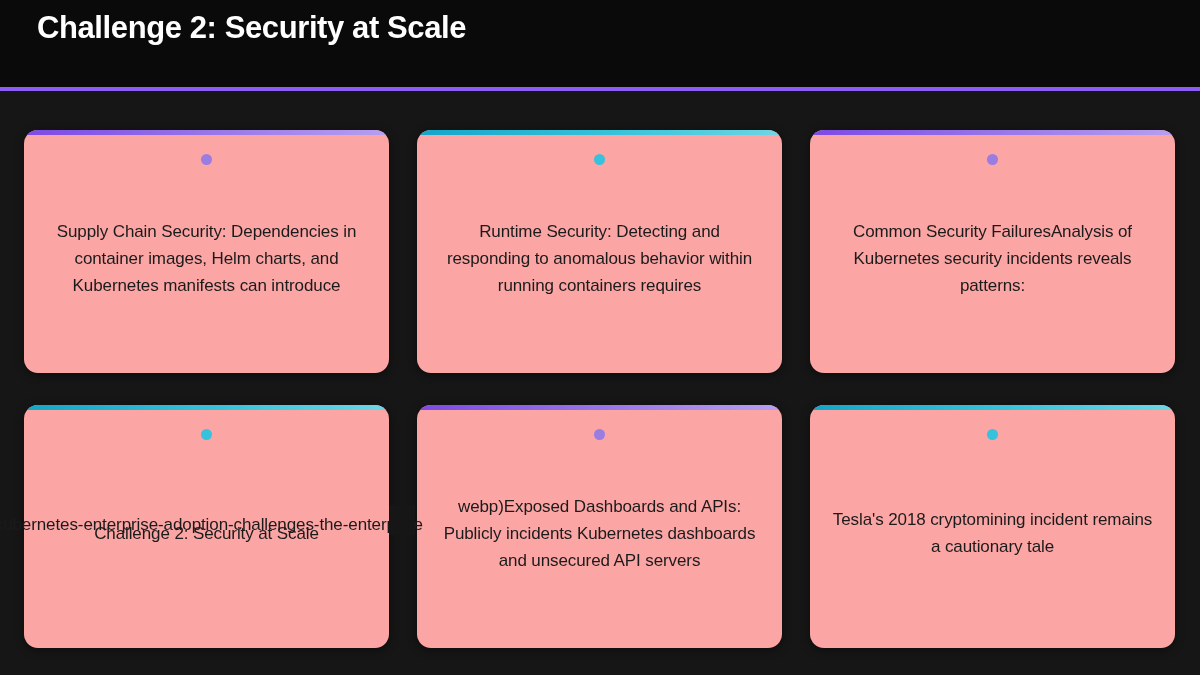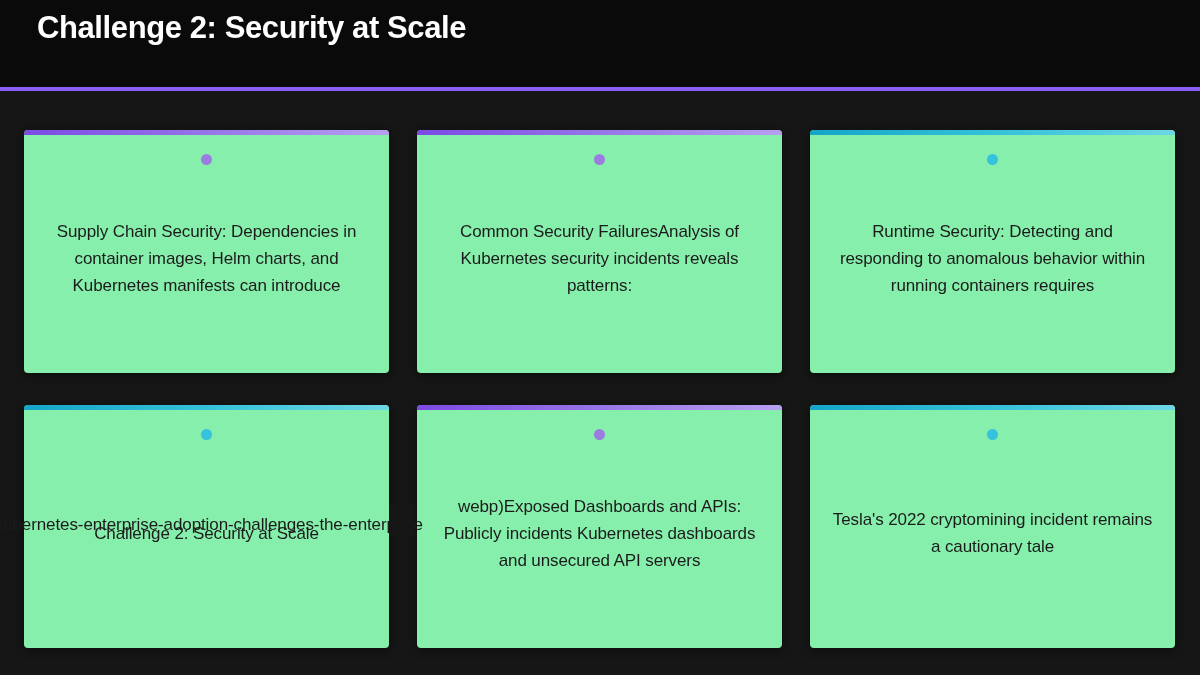--- a/index.html
+++ b/index.html
@@ -53,22 +53,22 @@
     height: 518px;
     display: grid;
     grid-template-columns: 365px 365px 365px;
     grid-template-rows: 243px 243px;
     column-gap: 28px;
     row-gap: 32px;
   }
 
   .card {
     position: relative;
-    background: #86efac;
-    border-radius: 4px;
+    background: #fca5a5;
+    border-radius: 14px;
     box-shadow: 0 2px 10px rgba(0,0,0,0.45);
     overflow: hidden;
     display: flex;
     flex-direction: column;
     align-items: center;
   }
   .card-accent {
     position: absolute;
     left: 0;
     top: 0;
@@ -143,33 +143,33 @@
 <div class="grid">
 
   <div class="card purple">
     <div class="card-accent"></div>
     <div class="card-dot"></div>
     <div class="card-body">
       <div class="card-text">Supply Chain Security: Dependencies in container images, Helm charts, and Kubernetes manifests can introduce</div>
     </div>
   </div>
 
+  <div class="card teal">
+    <div class="card-accent"></div>
+    <div class="card-dot"></div>
+    <div class="card-body">
+      <div class="card-text">Runtime Security: Detecting and responding to anomalous behavior within running containers requires</div>
+    </div>
+  </div>
+
   <div class="card purple">
     <div class="card-accent"></div>
     <div class="card-dot"></div>
     <div class="card-body">
       <div class="card-text">Common Security FailuresAnalysis of Kubernetes security incidents reveals patterns:</div>
-    </div>
-  </div>
-
-  <div class="card teal">
-    <div class="card-accent"></div>
-    <div class="card-dot"></div>
-    <div class="card-body">
-      <div class="card-text">Runtime Security: Detecting and responding to anomalous behavior within running containers requires</div>
     </div>
   </div>
 
   <div class="card teal has-overflow">
     <div class="card-accent"></div>
     <div class="card-dot"></div>
     <div class="card-body">
       <div class="card-text">Challenge 2: Security at Scale</div>
     </div>
   </div>
@@ -179,20 +179,20 @@
     <div class="card-dot"></div>
     <div class="card-body">
       <div class="card-text">webp)Exposed Dashboards and APIs: Publicly incidents Kubernetes dashboards and unsecured API servers</div>
     </div>
   </div>
 
   <div class="card teal">
     <div class="card-accent"></div>
     <div class="card-dot"></div>
     <div class="card-body">
-      <div class="card-text">Tesla's 2022 cryptomining incident remains a cautionary tale</div>
+      <div class="card-text">Tesla's 2018 cryptomining incident remains a cautionary tale</div>
     </div>
   </div>
 
 </div>
 
 <div class="overflow-line" style="left: 206.5px;">/kubernetes-enterprise-adoption-challenges-the-enterprise</div>
 <div class="overflow-clip-right"></div>
 
 </body></html>

